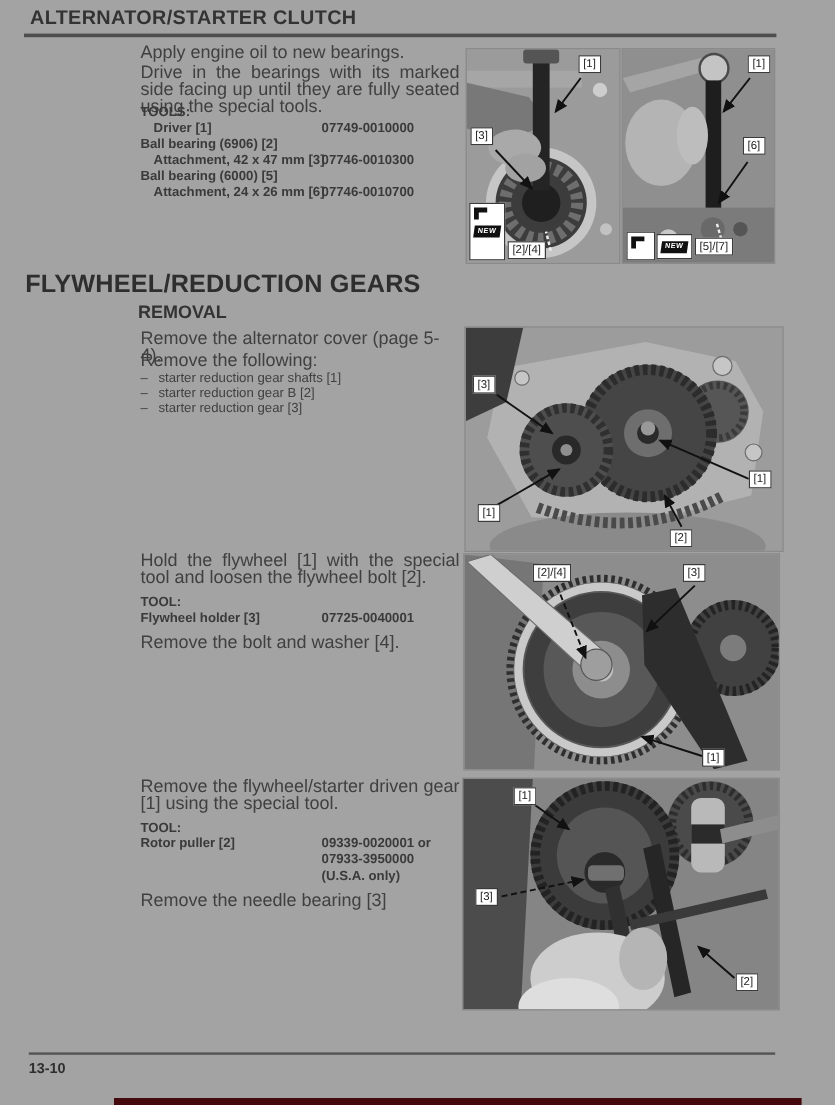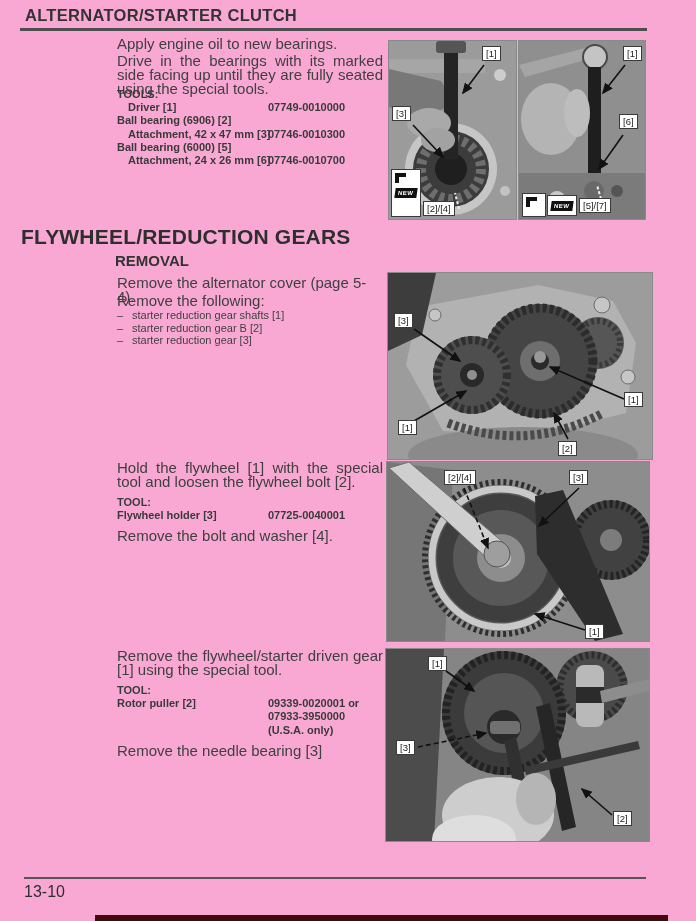--- a/index.html
+++ b/index.html
@@ -1,16 +1,16 @@
 <!DOCTYPE html>
 <html><head>
 <meta charset="utf-8">
 <style>
   html,body{margin:0;padding:0;background:#fff;}
-  .page{position:relative;width:696px;height:921px;background:#f9a8d4;overflow:hidden;
+  .page{position:relative;width:696px;height:921px;background:#a3a3a3;overflow:hidden;
         font-family:"Liberation Sans",sans-serif;color:#3f3f3f;}
   .abs{position:absolute;}
   .h1{left:25px;top:6px;font-size:16.5px;font-weight:bold;letter-spacing:.3px;color:#333;}
   .rule1{left:20px;top:28px;width:627px;height:3px;background:#4e4e4e;}
   .h2{left:21px;top:225px;font-size:21px;font-weight:bold;letter-spacing:.2px;color:#2e2e2e;}
   .h3{left:115px;top:252px;font-size:15px;font-weight:bold;color:#333;}
   .p{left:117px;width:266px;font-size:15px;line-height:14px;color:#404040;}
   .just{text-align:justify;}
   .toolblock{left:117px;width:266px;font-size:11px;line-height:13.2px;font-weight:bold;color:#3a3a3a;}
   .trow{position:relative;}
@@ -22,21 +22,21 @@
   .photo{position:absolute;border:1px solid #8a8a8a;background:#999;overflow:hidden;}
   .photo svg{position:absolute;left:0;top:0;}
   .co{position:absolute;background:#fff;border:1px solid #3a3a3a;color:#1d1d1d;
       font-size:9.5px;line-height:11px;padding:1px 3px;white-space:nowrap;}
   .badge{position:absolute;background:#fff;border:1px solid #3a3a3a;display:flex;
          align-items:center;justify-content:center;}
   .badge.col{flex-direction:column;gap:2px;}
   .newbox{background:#101010;color:#fff;font-size:6px;font-weight:bold;letter-spacing:.5px;
           padding:2px 3px;transform:skewX(-8deg);}
   .rule2{left:24px;top:877px;width:622px;height:2px;background:#555;}
-  .pagenum{left:24px;top:883px;font-size:16px;font-weight:normal;color:#2e2e2e;}
+  .pagenum{left:24px;top:883px;font-size:12px;font-weight:bold;color:#2e2e2e;}
   .footbar{left:95px;top:915px;width:573px;height:6px;background:#44090d;}
 </style>
 </head>
 <body>
 
 <div class="page">
 
   <div class="abs h1">ALTERNATOR/STARTER CLUTCH</div>
   <div class="abs rule1"></div>
 

